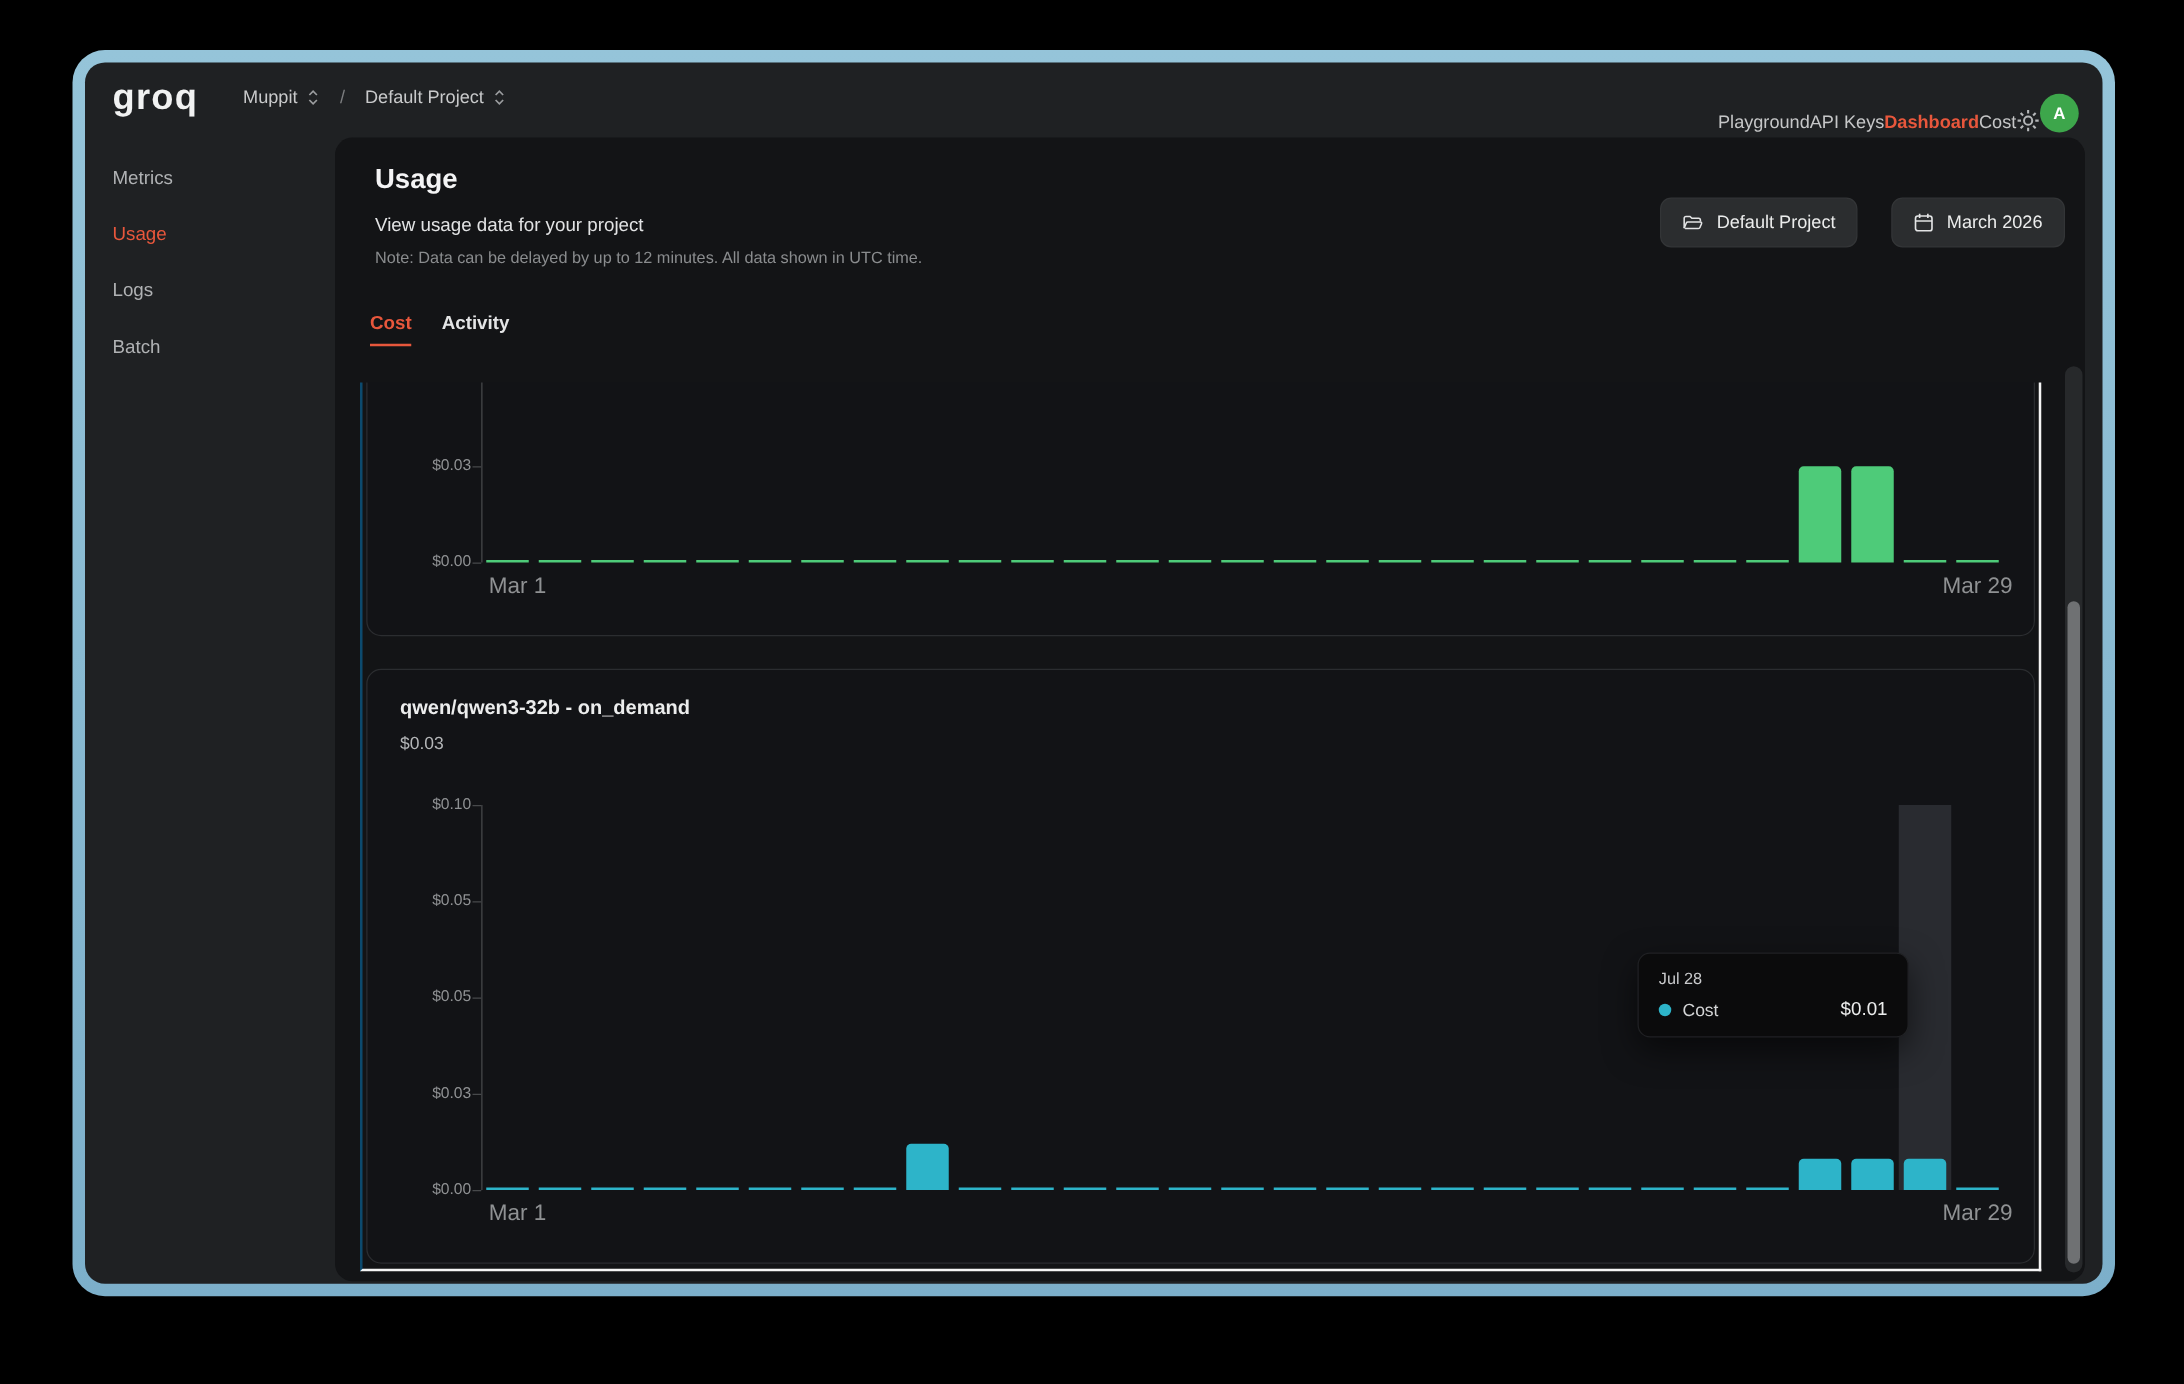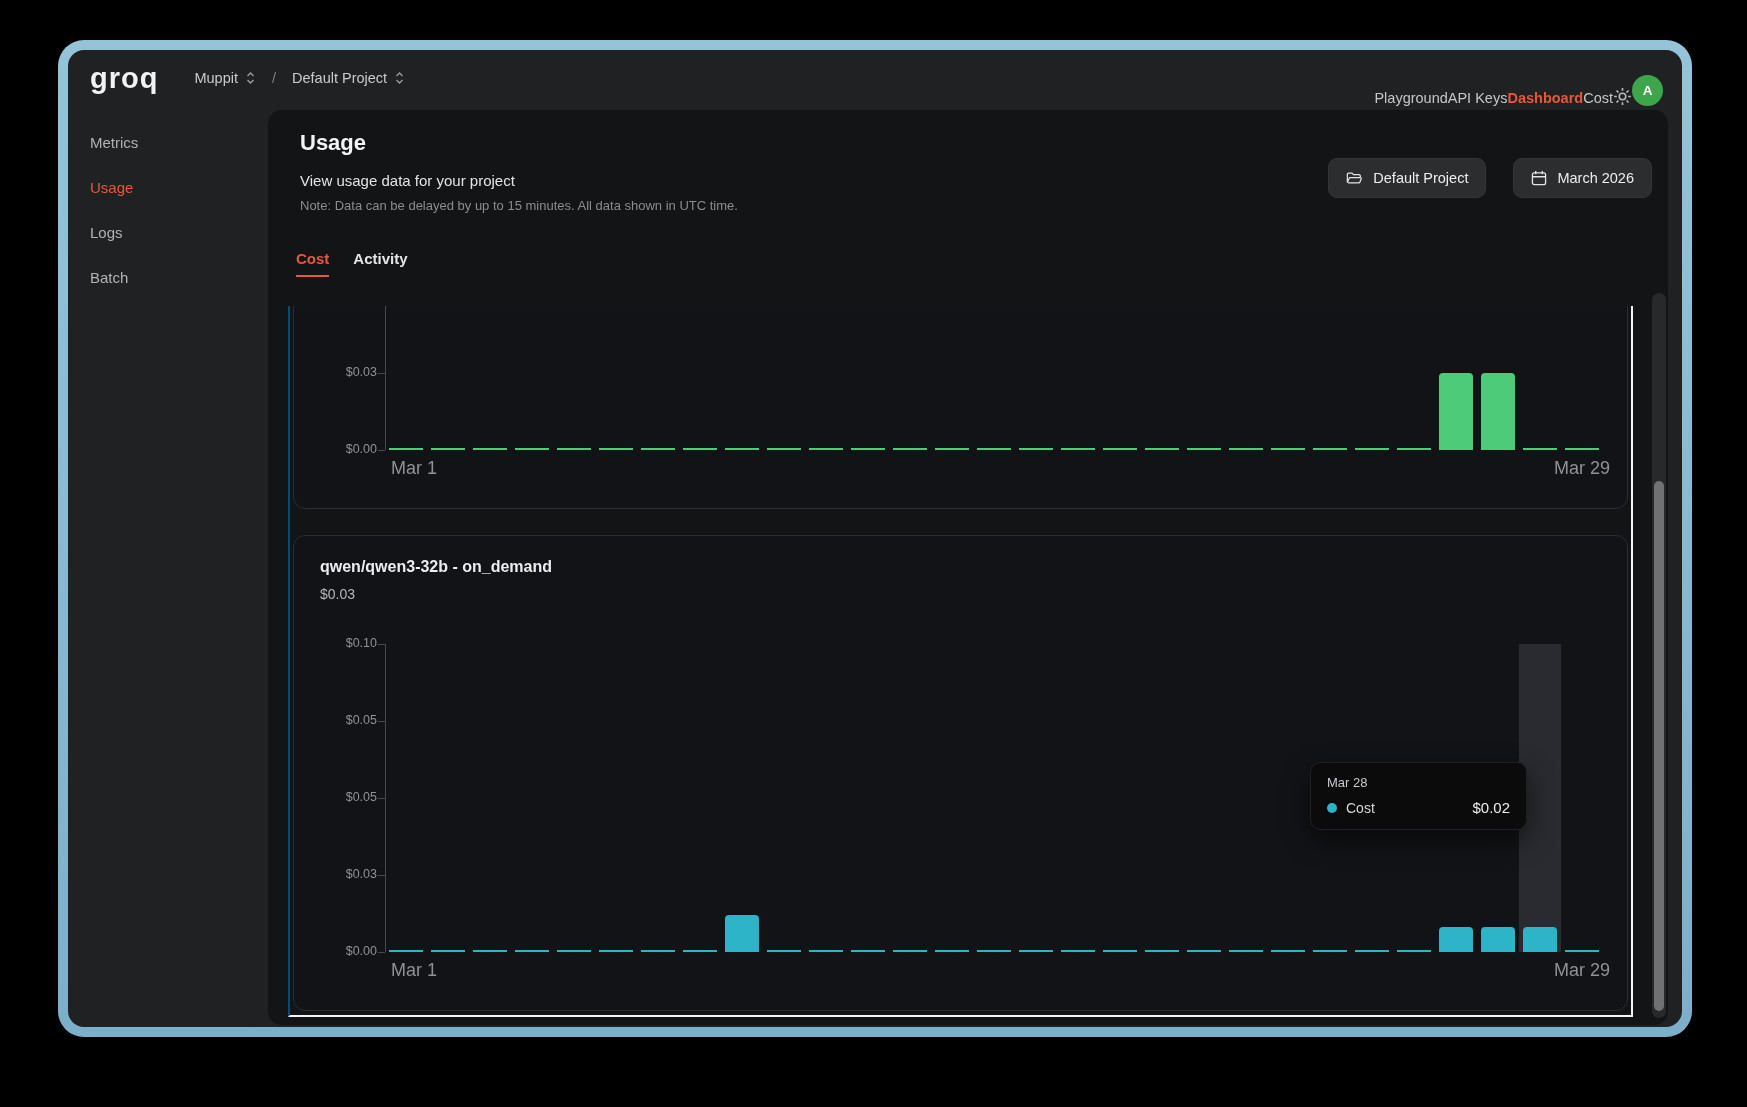--- a/index.html
+++ b/index.html
@@ -133,21 +133,21 @@
     <div class="sidebar">
       <div class="side-item">Metrics</div>
       <div class="side-item active">Usage</div>
       <div class="side-item">Logs</div>
       <div class="side-item">Batch</div>
     </div>
 
     <div class="panel">
       <div class="page-title">Usage</div>
       <div class="page-sub">View usage data for your project</div>
-      <div class="page-note">Note: Data can be delayed by up to 15 minutes. All data shown in UTC time.</div>
+      <div class="page-note">Note: Data can be delayed by up to 12 minutes. All data shown in UTC time.</div>
 
       <div class="hdr-buttons">
         <div class="btn">
           <span>
             <svg width="17" height="15" viewBox="0 0 19 16">
               <path d="M1.5 12.5 V3.6 c0-.9 .7-1.6 1.6-1.6 h3.6 l1.7 1.7 h6 c.9 0 1.6 .7 1.6 1.6 v1.2" fill="none" stroke="#e3e4e5" stroke-width="1.4"></path>
               <path d="M1.5 12.5 l1.9-4.6 c.2-.5 .8-.9 1.4-.9 h11.2 c.8 0 1.3 .8 1 1.5 l-1.4 3.4 c-.2 .5-.8 .9-1.4 .9 H2.3" fill="none" stroke="#e3e4e5" stroke-width="1.4"></path>
             </svg>
           </span>
           <span>Default Project</span>
@@ -258,25 +258,25 @@
                 <div class="zero-dash" style="left: 1061px; top: 414px; width: 34px; background: rgb(45, 180, 201);"></div>
                 <div class="zero-dash" style="left: 1103px; top: 414px; width: 34px; background: rgb(45, 180, 201);"></div>
                 <div class="bar" style="left: 1145px; top: 391.36px; width: 34px; height: 24.64px; background: rgb(45, 180, 201);"></div>
                 <div class="bar" style="left: 1187px; top: 391.36px; width: 34px; height: 24.64px; background: rgb(45, 180, 201);"></div>
                 <div class="bar" style="left: 1229px; top: 391.36px; width: 34px; height: 24.64px; background: rgb(45, 180, 201);"></div>
                 <div class="zero-dash" style="left: 1271px; top: 414px; width: 34px; background: rgb(45, 180, 201);"></div>
                 <div class="xlab" style="left: 97px; top: 424px;">Mar 1</div>
                 <div class="xlab" style="left: 1253px; top: 424px; width: 70px; text-align: center;">Mar 29</div>
               </div>
             <div class="tooltip">
-              <div class="tt-date">Mar 28</div>
+              <div class="tt-date">Jul 28</div>
               <div class="tt-row">
                 <span class="tt-dot" style="background: rgb(45, 180, 201);"></span>
                 <span class="tt-series">Cost</span>
-                <span class="tt-val">$0.02</span>
+                <span class="tt-val">$0.01</span>
               </div>
             </div>
           </div>
 
         </div>
       </div>
 
       <div class="sb-track">
         <div class="sb-thumb"></div>
       </div>

